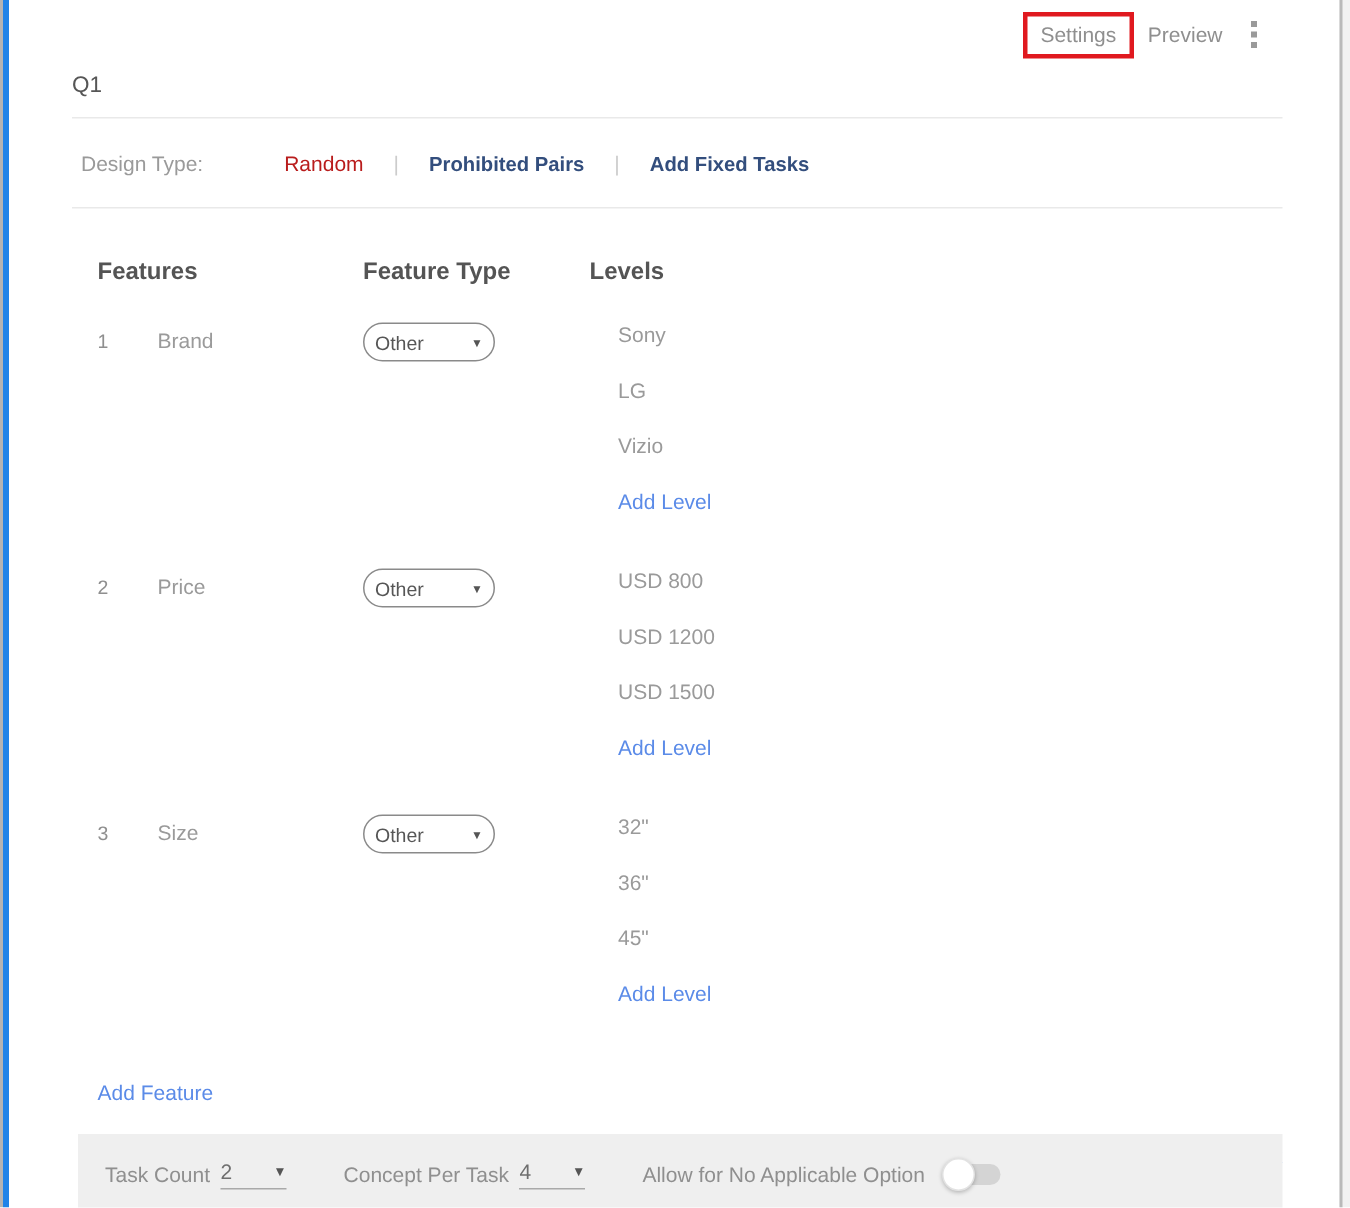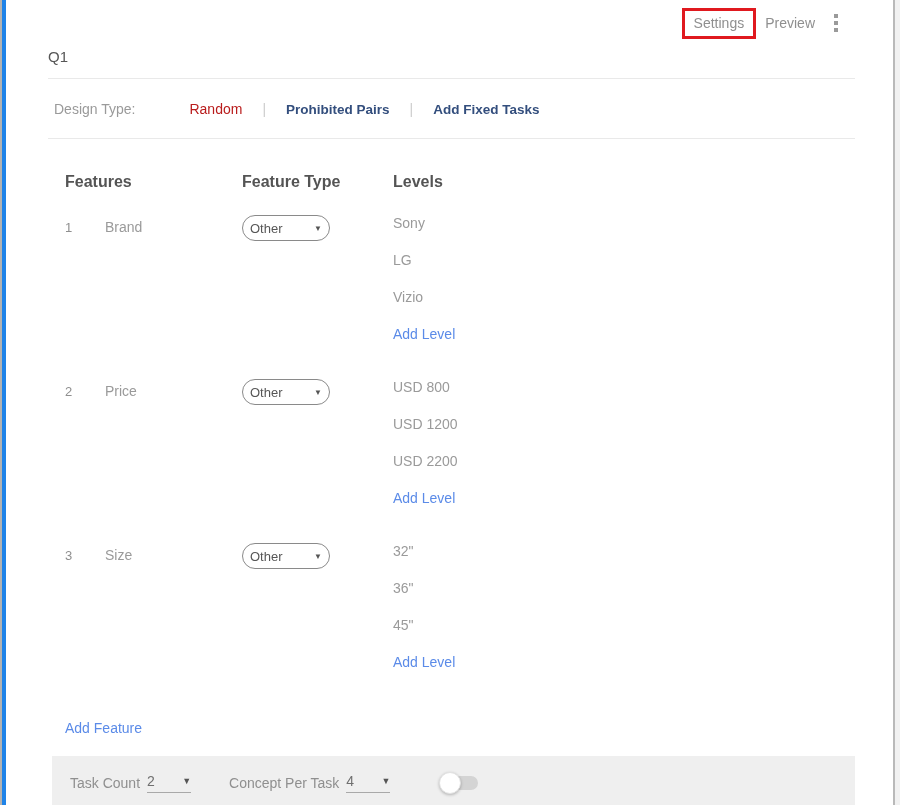--- a/index.html
+++ b/index.html
@@ -51,21 +51,21 @@
   .row-name { font-size: 14px; color: #9a9a9a; padding-top: 4px; }
   .select-box {
     width: 88px; height: 26px;
     border: 1px solid #8a8a8a; border-radius: 13px;
     background: #ffffff;
     display: flex; align-items: center; justify-content: space-between;
     padding: 0 7px; cursor: pointer;
   }
   .select-box .sel-val { font-size: 13px; color: #565656; }
   .select-box .sel-arrow { font-size: 8px; color: #555555; }
-  .levels-stack { display: flex; flex-direction: column; }
+  .levels-stack { display: flex; flex-direction: column; margin-left: 19px; }
   .level-item { font-size: 14px; color: #9a9a9a; height: 37px; display: flex; align-items: flex-start; }
   .add-level { font-size: 14px; color: #5b8be8; cursor: pointer; height: 36px; }
 
   .add-feature { font-size: 14px; color: #5b8be8; cursor: pointer; padding-left: 17px; margin-top: 13px; display: inline-block; }
 
   .bulk-row { text-align: right; margin-top: 24px; }
   .bulk-link { font-size: 14px; color: #5b8be8; cursor: pointer; }
 
   
   .footer-bar {
@@ -148,21 +148,21 @@
       <span class="row-name">Price</span>
       <div>
         <div class="select-box">
           <span class="sel-val">Other</span>
           <span class="sel-arrow">▼</span>
         </div>
       </div>
       <div class="levels-stack">
         <span class="level-item">USD 800</span>
         <span class="level-item">USD 1200</span>
-        <span class="level-item">USD 2200</span>
+        <span class="level-item">USD 1500</span>
         <span class="add-level">Add Level</span>
       </div>
     </div>
 
     <div class="tbl-row">
       <span class="row-index">3</span>
       <span class="row-name">Size</span>
       <div>
         <div class="select-box">
           <span class="sel-val">Other</span>
@@ -195,17 +195,18 @@
     </span>
   </div>
   <div class="foot-group gap1">
     <span class="foot-label">Concept Per Task</span>
     <span class="foot-select">
       <span class="foot-val">4</span>
       <span class="foot-arrow">▼</span>
     </span>
   </div>
   <div class="toggle-wrap">
+    <span class="foot-label">Allow for No Applicable Option</span>
     <span class="toggle">
       <span class="toggle-knob"></span>
     </span>
   </div>
 </div>
 
 </body></html>

